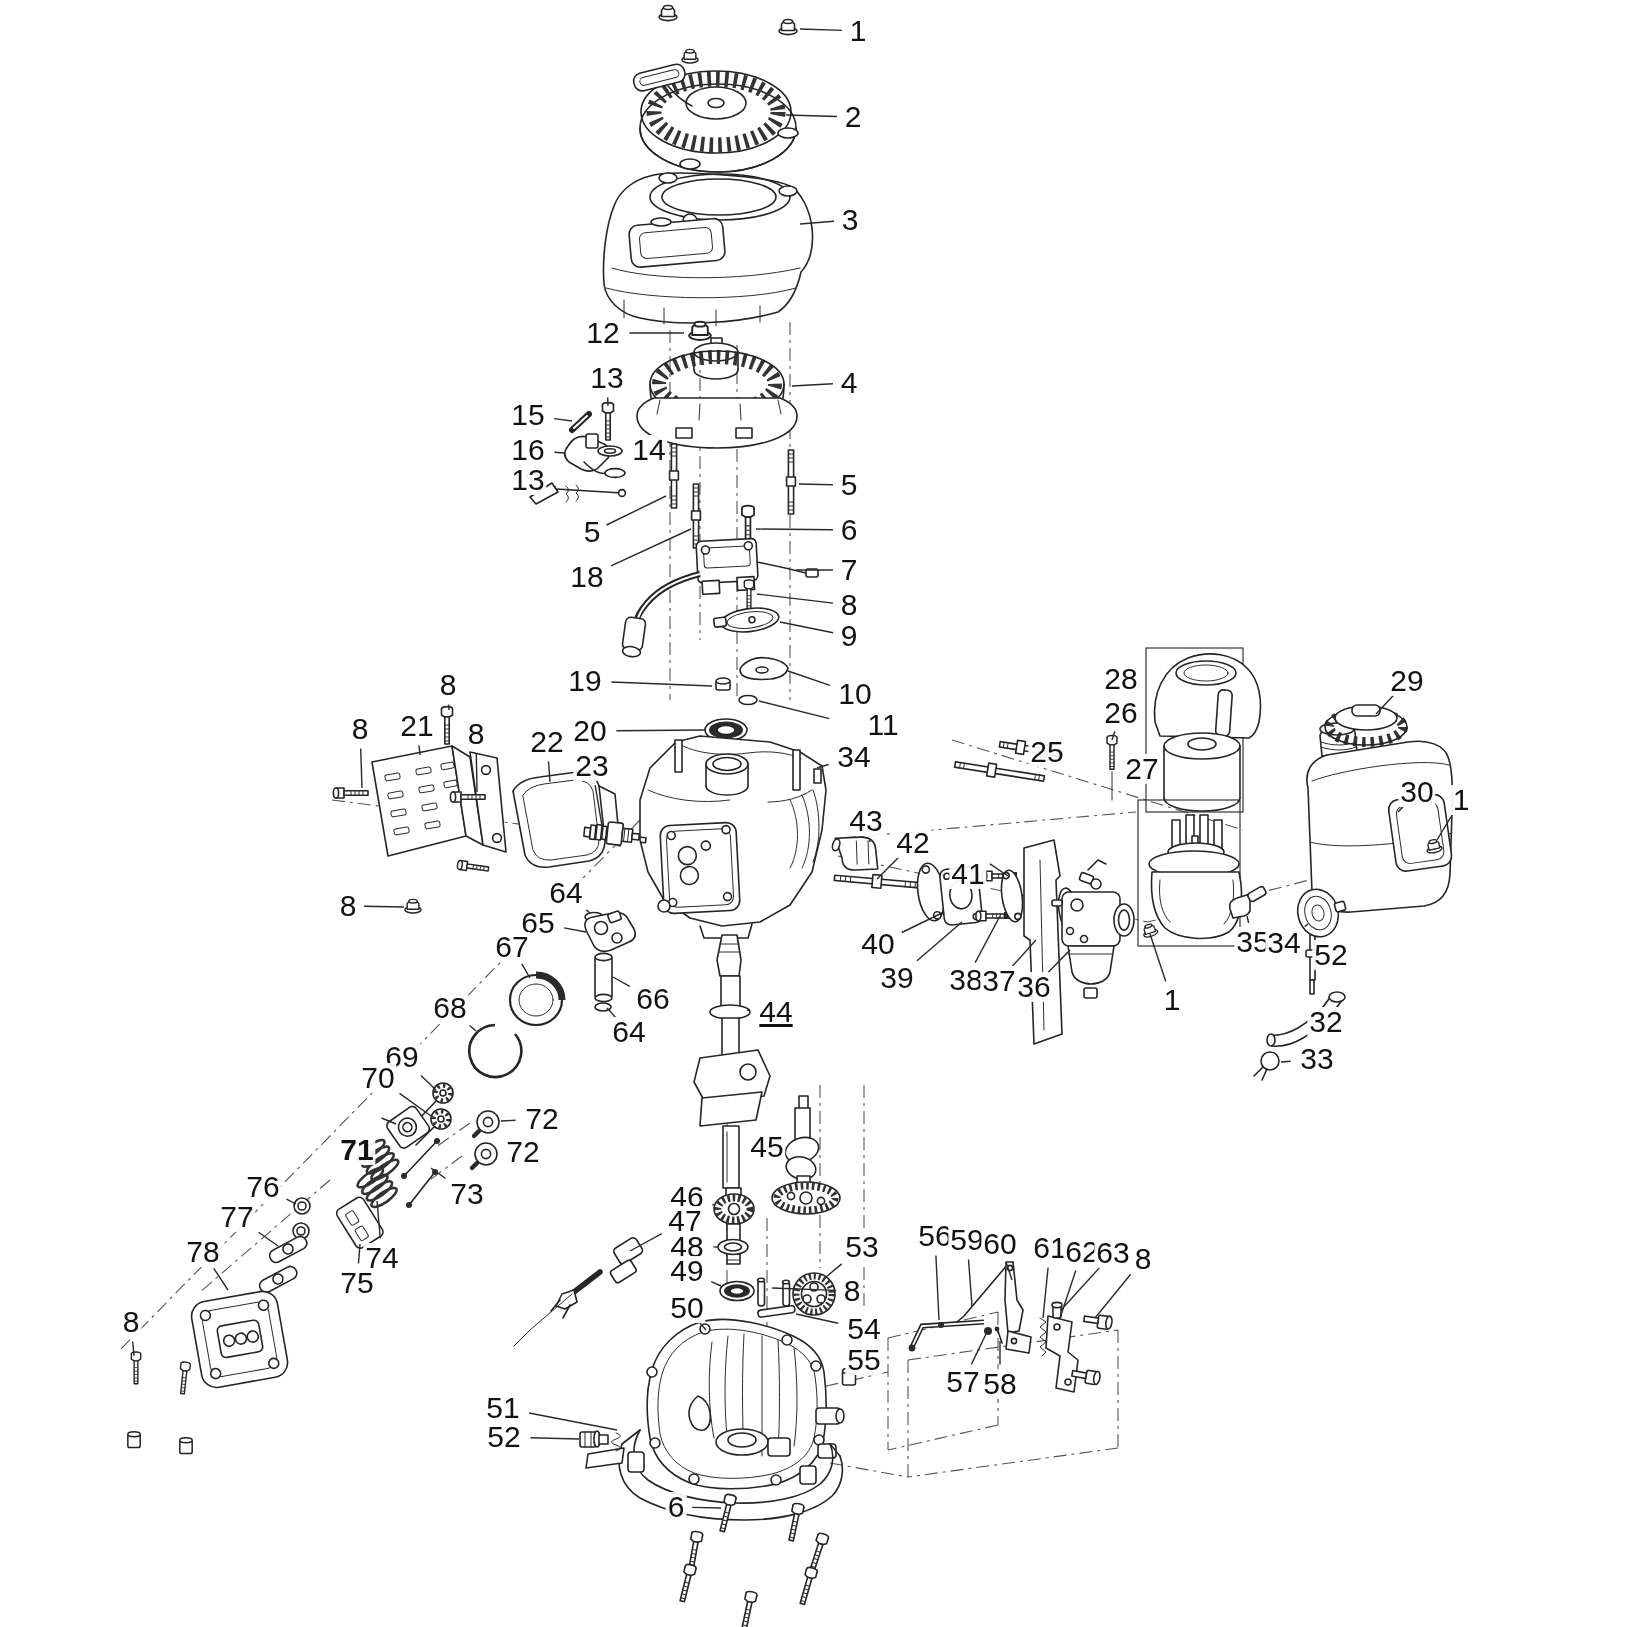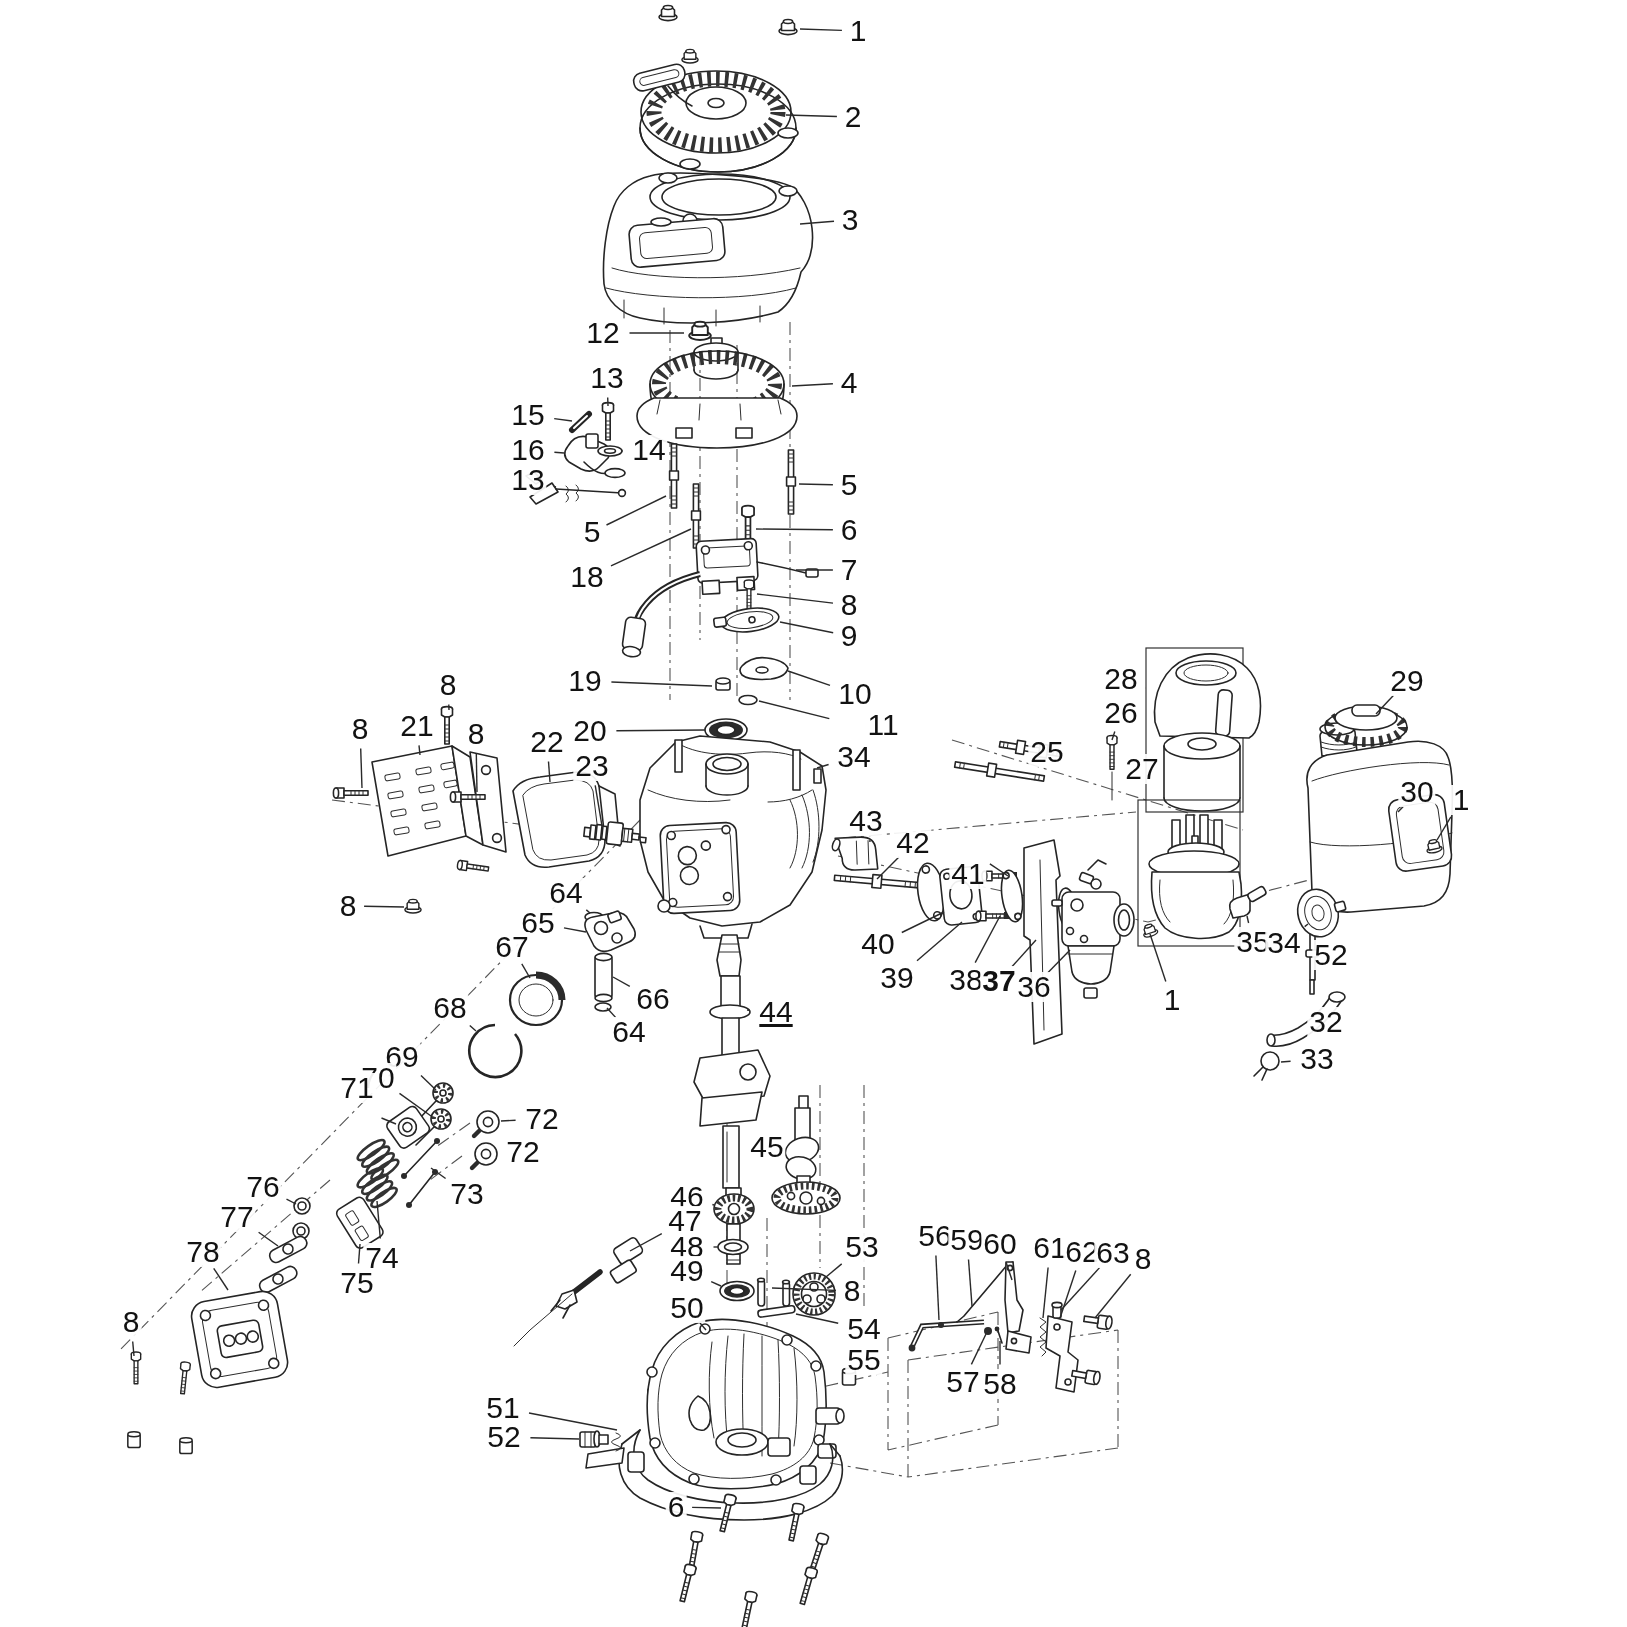--- a/index.html
+++ b/index.html
@@ -780,39 +780,39 @@
       <div class="callout" style="left: 1047px; top: 752px;">25</div>
       <div class="callout" style="left: 1142px; top: 769px;">27</div>
       <div class="callout" style="left: 1417px; top: 792px;">30</div>
       <div class="callout" style="left: 1461px; top: 800px;">1</div>
       <div class="callout" style="left: 866px; top: 821px;">43</div>
       <div class="callout" style="left: 913px; top: 843px;">42</div>
       <div class="callout" style="left: 968px; top: 849px; margin-top: 25px;">41</div>
       <div class="callout" style="left: 878px; top: 944px;">40</div>
       <div class="callout" style="left: 897px; top: 978px;">39</div>
       <div class="callout" style="left: 966px; top: 980px;">38</div>
-      <div class="callout" style="left: 999px; top: 981px; font-weight: bold;">37</div>
+      <div class="callout" style="left: 999px; top: 981px;">37</div>
       <div class="callout" style="left: 1034px; top: 987px;">36</div>
       <div class="callout" style="left: 1172px; top: 1000px;">1</div>
       <div class="callout" style="left: 1253px; top: 942px;">35</div>
       <div class="callout" style="left: 1284px; top: 943px;">34</div>
       <div class="callout" style="left: 1331px; top: 955px;">52</div>
       <div class="callout" style="left: 1326px; top: 1022px;">32</div>
       <div class="callout" style="left: 1317px; top: 1059px;">33</div>
       <div class="callout" style="left: 348px; top: 906px;">8</div>
       <div class="callout" style="left: 566px; top: 893px;">64</div>
       <div class="callout" style="left: 538px; top: 923px;">65</div>
       <div class="callout" style="left: 512px; top: 947px;">67</div>
       <div class="callout" style="left: 450px; top: 1008px;">68</div>
       <div class="callout" style="left: 653px; top: 999px;">66</div>
       <div class="callout" style="left: 629px; top: 1032px;">64</div>
       <div class="callout" style="left: 776px; top: 1012px; text-decoration: underline;">44</div>
       <div class="callout" style="left: 402px; top: 1057px;">69</div>
       <div class="callout" style="left: 378px; top: 1078px;">70</div>
-      <div class="callout" style="left: 357px; top: 1088px;">71</div>
+      <div class="callout" style="left: 357px; top: 1150px; font-weight: bold;">71</div>
       <div class="callout" style="left: 542px; top: 1119px;">72</div>
       <div class="callout" style="left: 523px; top: 1152px;">72</div>
       <div class="callout" style="left: 467px; top: 1194px;">73</div>
       <div class="callout" style="left: 767px; top: 1147px;">45</div>
       <div class="callout" style="left: 687px; top: 1197px;">46</div>
       <div class="callout" style="left: 685px; top: 1221px; text-align: center;">47</div>
       <div class="callout" style="left: 687px; top: 1247px;">48</div>
       <div class="callout" style="left: 687px; top: 1271px;">49</div>
       <div class="callout" style="left: 687px; top: 1308px;">50</div>
       <div class="callout" style="left: 862px; top: 1247px;">53</div>

